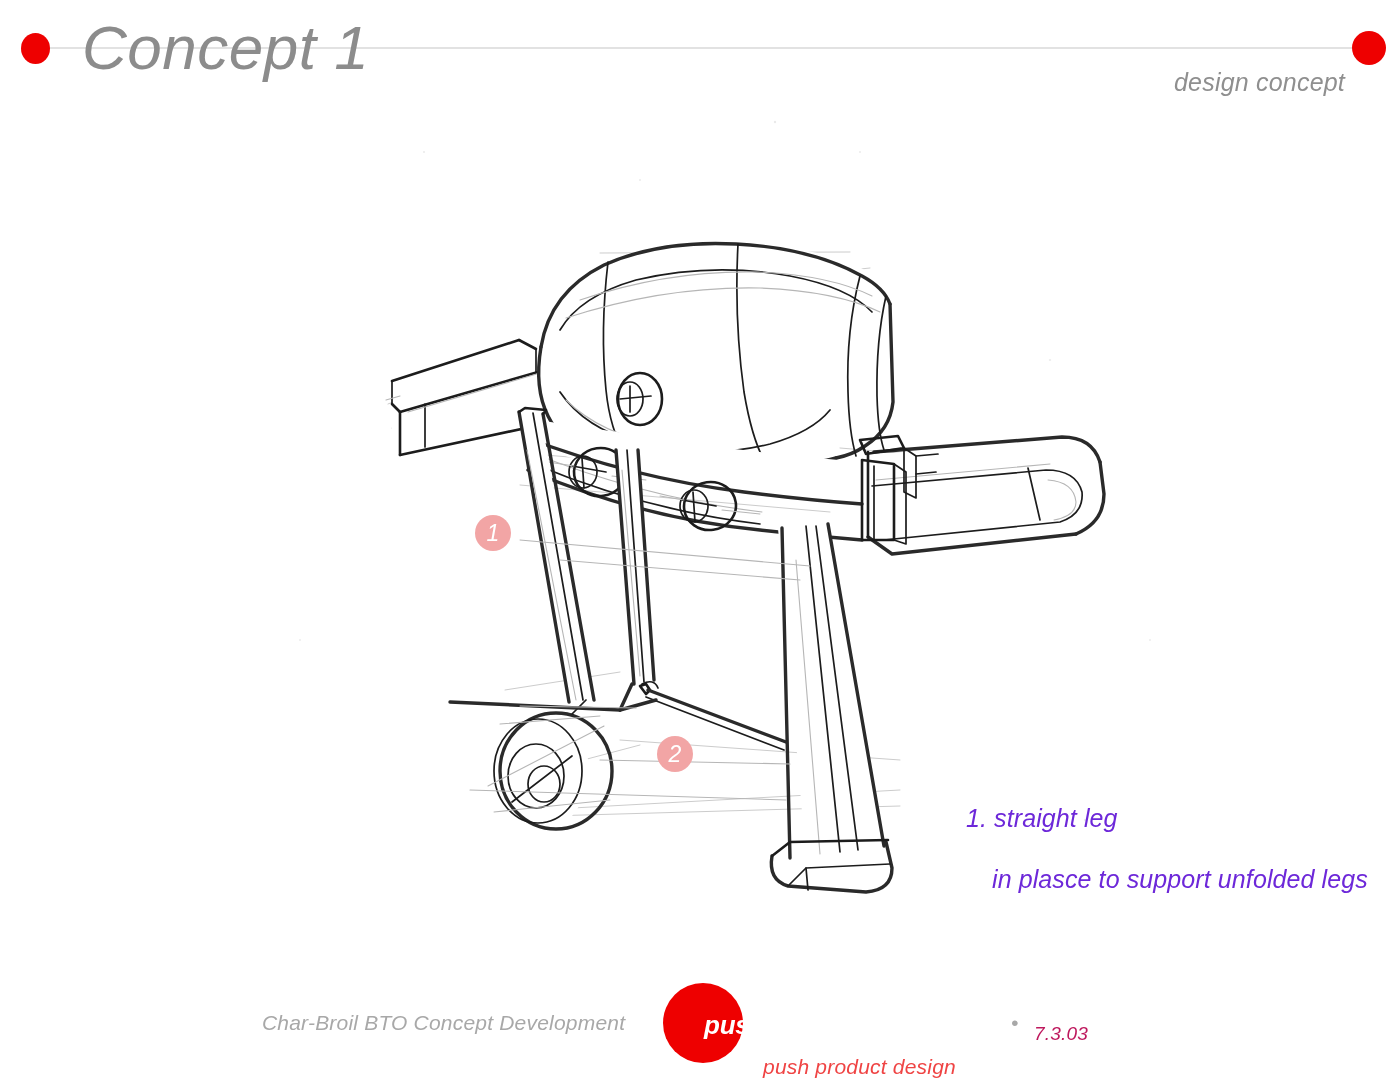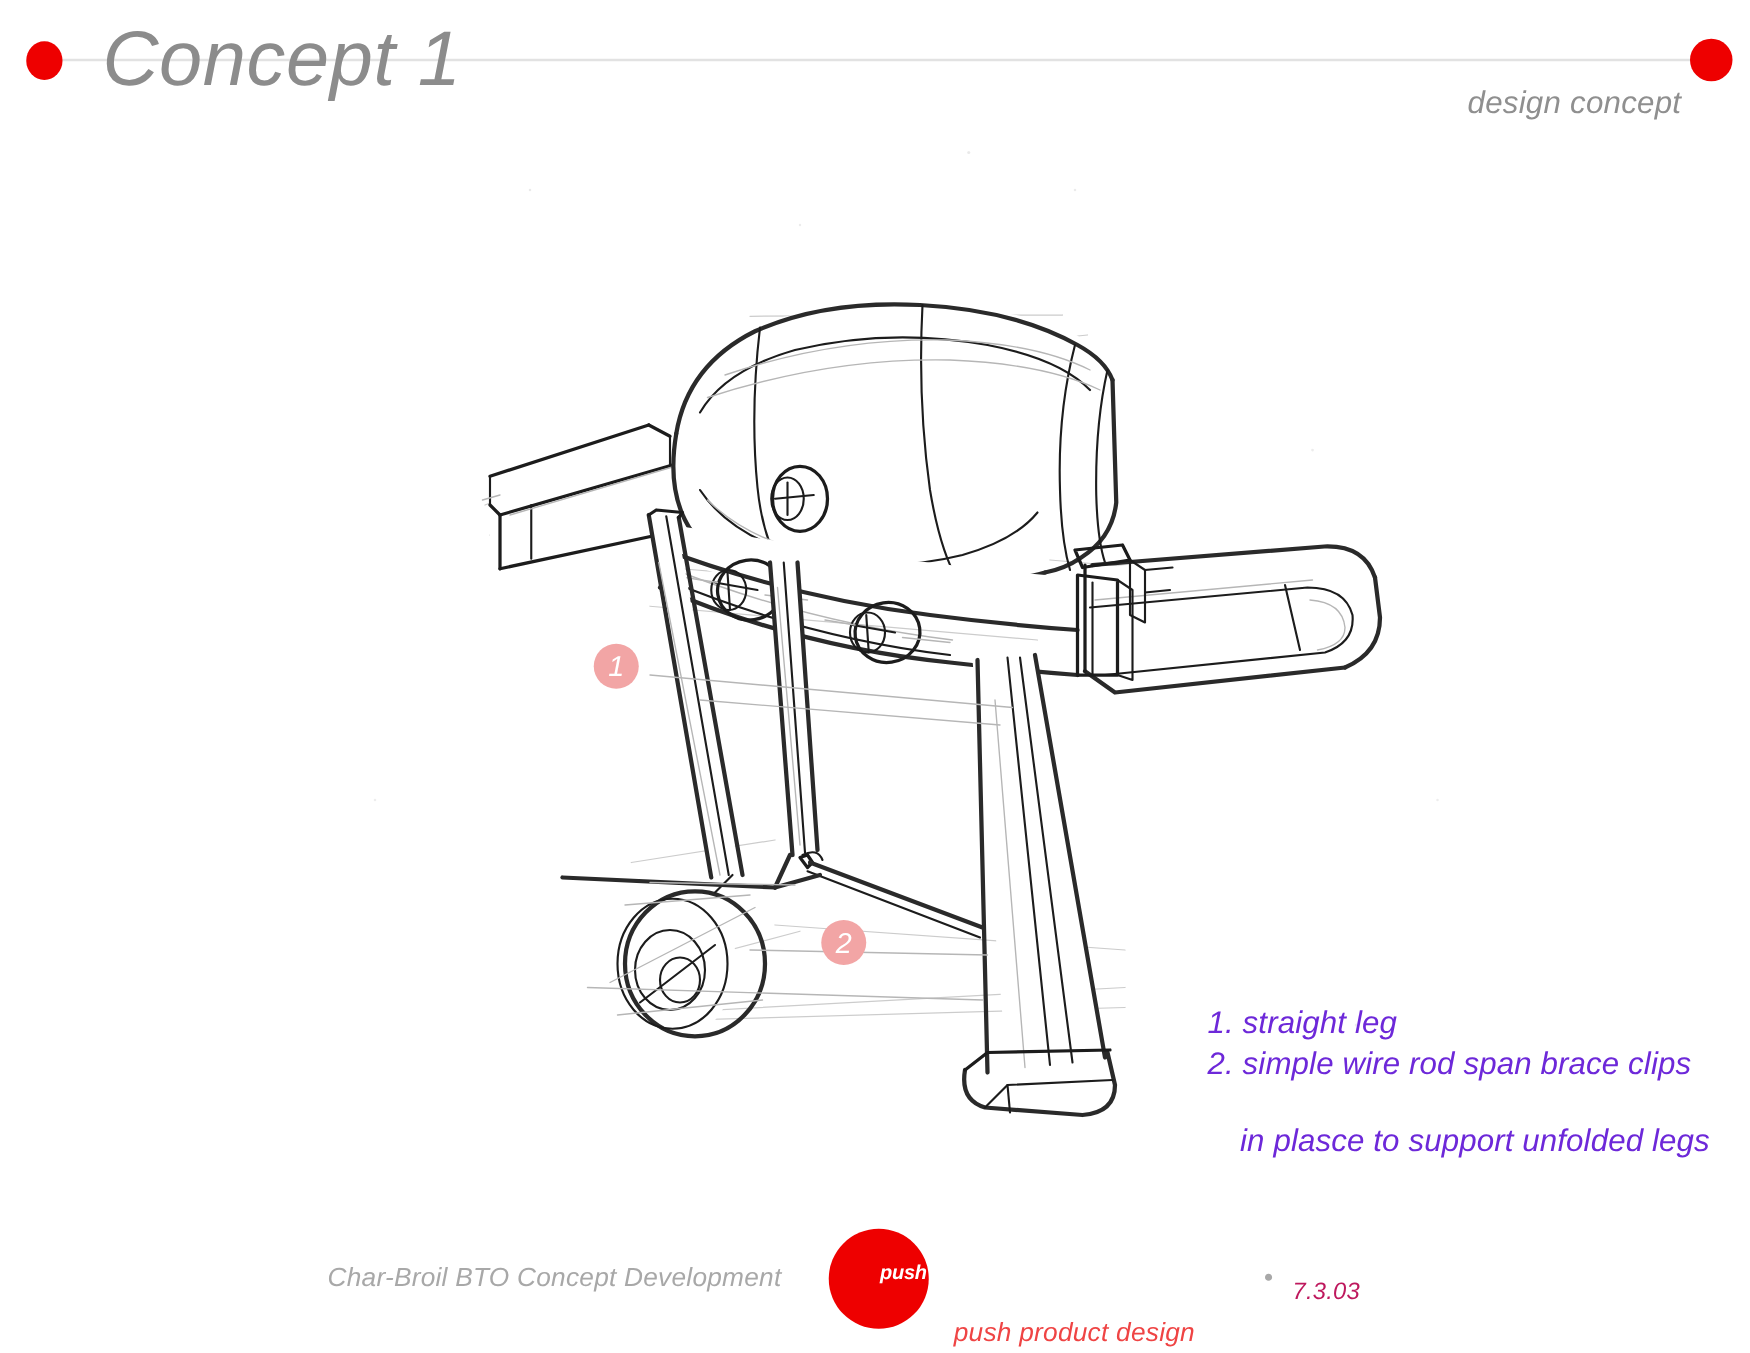--- a/index.html
+++ b/index.html
@@ -130,21 +130,21 @@
     top: -20px;
     width: 80px;
     height: 80px;
     border-radius: 50%;
     background: #ee0000;
   }
   #push-logo-text {
     position: absolute;
     left: 41px;
     top: 27px;
-    font-size: 16px;
+    font-size: 26px;
     font-weight: 700;
     color: #ffffff;
     letter-spacing: -0.2px;
     text-align: center;
   }
   #footer-company {
     position: absolute;
     left: 763px;
     top: 8px;
     font-size: 21px;
@@ -400,21 +400,20 @@
 
   <div class="callout" id="callout-1">
     <span>1</span>
   </div>
   <div class="callout" id="callout-2">
     <span>2</span>
   </div>
 
   <div id="annotations">
     <div class="anno-line">1. straight leg</div>
-    <div class="anno-line">2. simple wire rod span brace clips</div>
     <div class="anno-line anno-indent">in plasce to support unfolded legs</div>
   </div>
 
   <div id="footer">
     <div id="footer-left">Char-Broil BTO Concept Development</div>
     <div id="push-logo">
       <span id="push-logo-text">push</span>
     </div>
     <div id="footer-company">push product design</div>
     <div id="footer-bullet">•</div>

